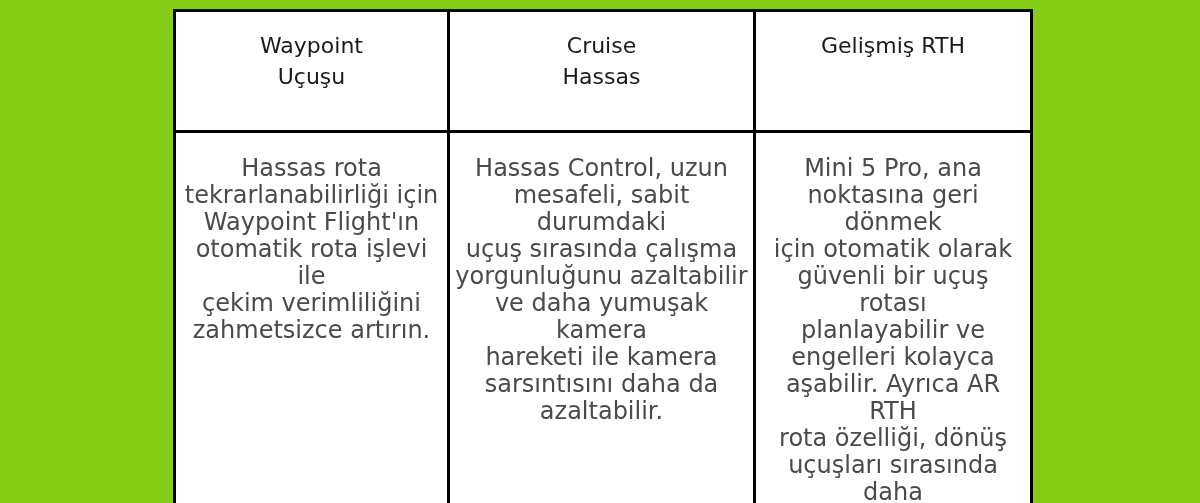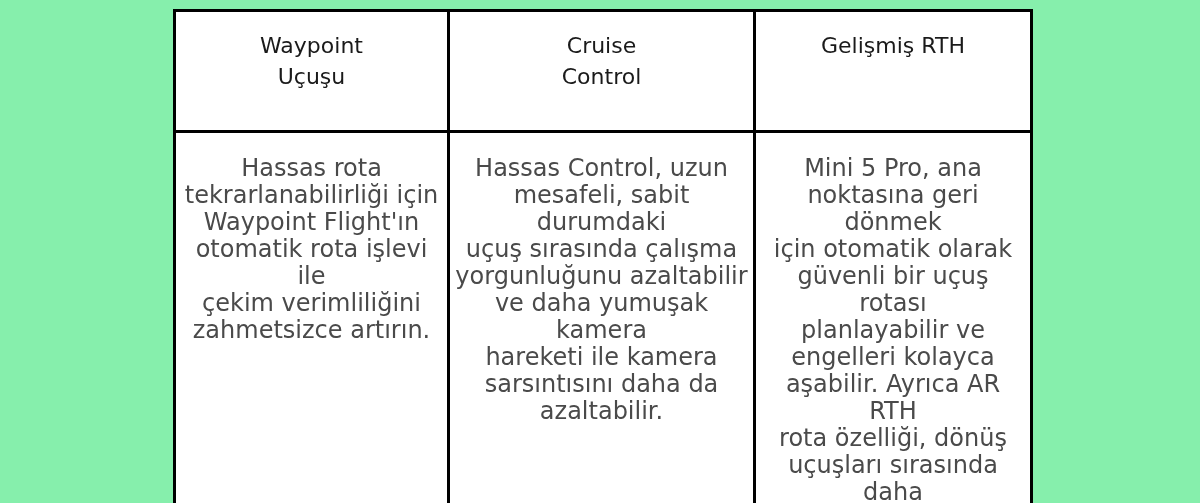--- a/index.html
+++ b/index.html
@@ -8,21 +8,21 @@
     background: #ffffff;
     width: 1200px;
     height: 503px;
     overflow: hidden;
     font-family: "DejaVu Sans", "Liberation Sans", sans-serif;
   }
   .canvas {
     position: relative;
     width: 1200px;
     height: 503px;
-    background: #86efac;
+    background: #84cc16;
   }
   table.feature-table {
     position: absolute;
     left: 173px;
     top: 9px;
     width: 857px;
     height: 481px;
     border-collapse: collapse;
     table-layout: fixed;
     background: #ffffff;
@@ -62,21 +62,21 @@
     <colgroup>
       <col class="c1">
       <col class="c2">
       <col class="c3">
     </colgroup>
     <tbody>
       <tr>
         <th>Waypoint
 Uçuşu</th>
         <th>Cruise
-Control</th>
+Hassas</th>
         <th>Gelişmiş RTH</th>
       </tr>
       <tr>
         <td>Hassas rota
 tekrarlanabilirliği için
 Waypoint Flight'ın
 otomatik rota işlevi ile
 çekim verimliliğini
 zahmetsizce artırın.</td>
         <td>Hassas Control, uzun

